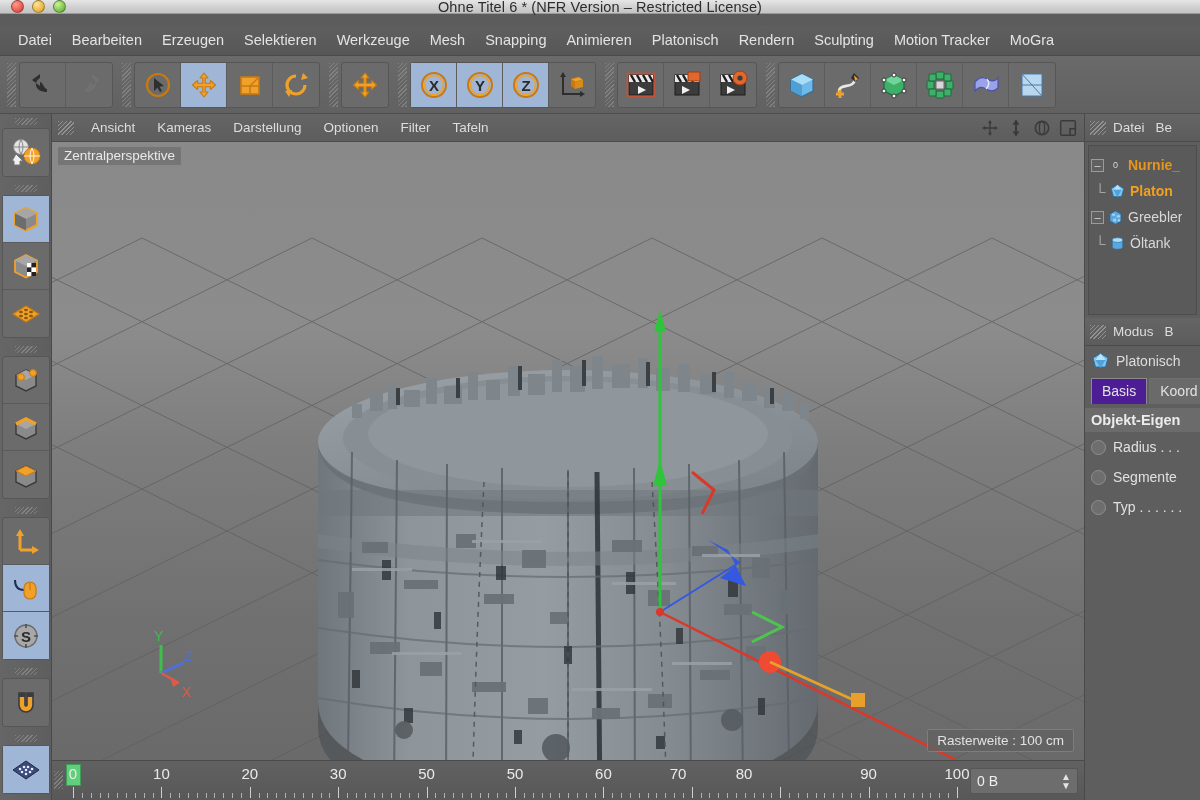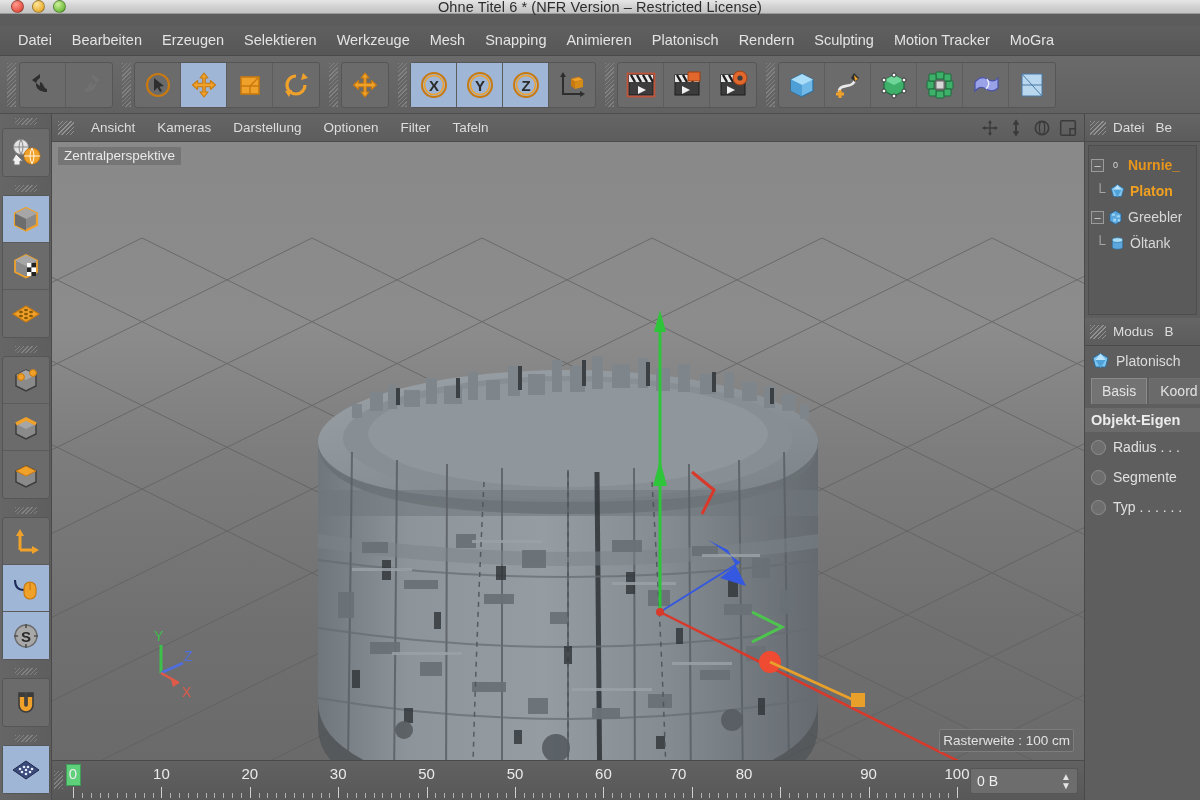--- a/index.html
+++ b/index.html
@@ -110,21 +110,21 @@
     background: linear-gradient(to bottom, #848484 0%, #8a8a8a 28%, #7e7e7e 45%, #737373 70%, #6c6c6c 100%);
   }
   .vplabel {
     position: absolute; left: 6px; top: 5px; z-index: 6;
     font-size: 13.5px; color: #e9e9e9; background: rgba(105,105,105,.62);
     padding: 1px 6px 2px; border-radius: 1px;
   }
   .gridinfo {
     position: absolute; right: 10px; bottom: 8px; z-index: 6;
     font-size: 13.5px; color: #e2e2e2; background: rgba(96,96,96,.72);
-    padding: 3px 3px; border: 1px solid #7d7d7d; border-radius: 2px;
+    padding: 3px 9px; border: 1px solid #7d7d7d; border-radius: 2px;
   }
   .axisgizmo { position: absolute; left: 85px; bottom: 55px; z-index: 6; width: 70px; height: 80px; }
 
   
   .rightcol {
     position: absolute; left: 1084px; top: 114px; width: 116px; height: 686px;
     background: #5e5e5e; border-left: 1px solid #4a4a4a;
     display: flex; flex-direction: column;
   }
   .panelbar {
@@ -145,21 +145,21 @@
   .tname.plain { color: #d8d8d8; }
   .oicon { width: 17px; height: 17px; margin-right: 4px; flex: none; }
 
   .attrpanel { flex: 1; background: #5e5e5e; overflow: hidden; }
   .attrhead { display: flex; align-items: center; height: 30px; padding-left: 6px; font-size: 14px; color: #dcdcdc; white-space: nowrap; }
   .attrtabs { display: flex; padding: 2px 0 0 6px; }
   .atab {
     font-size: 14px; color: #e2e2e2; padding: 4px 10px 5px;
     border: 1px solid #6f6f6f; border-bottom: none; background: #6a6a6a; margin-right: 2px; white-space: nowrap;
   }
-  .atab.active { background: #737373; border-color: #8a8a8a; }
+  .atab.active { background: #4c1d95; border-color: #8a8a8a; }
   .attrsection {
     font-size: 14.5px; font-weight: bold; color: #ececec; background: #6b6b6b;
     padding: 4px 0 4px 6px; margin-top: 4px; white-space: nowrap;
   }
   .attrrow { display: flex; align-items: center; height: 30px; padding-left: 6px; font-size: 14px; color: #e0e0e0; white-space: nowrap; }
   .radio { width: 15px; height: 15px; border-radius: 50%; border: 1px solid #8e8e8e; background: #6e6e6e; margin-right: 7px; flex: none; }
 
   
   .timeline {
     position: absolute; left: 52px; top: 760px; width: 1032px; height: 40px;

